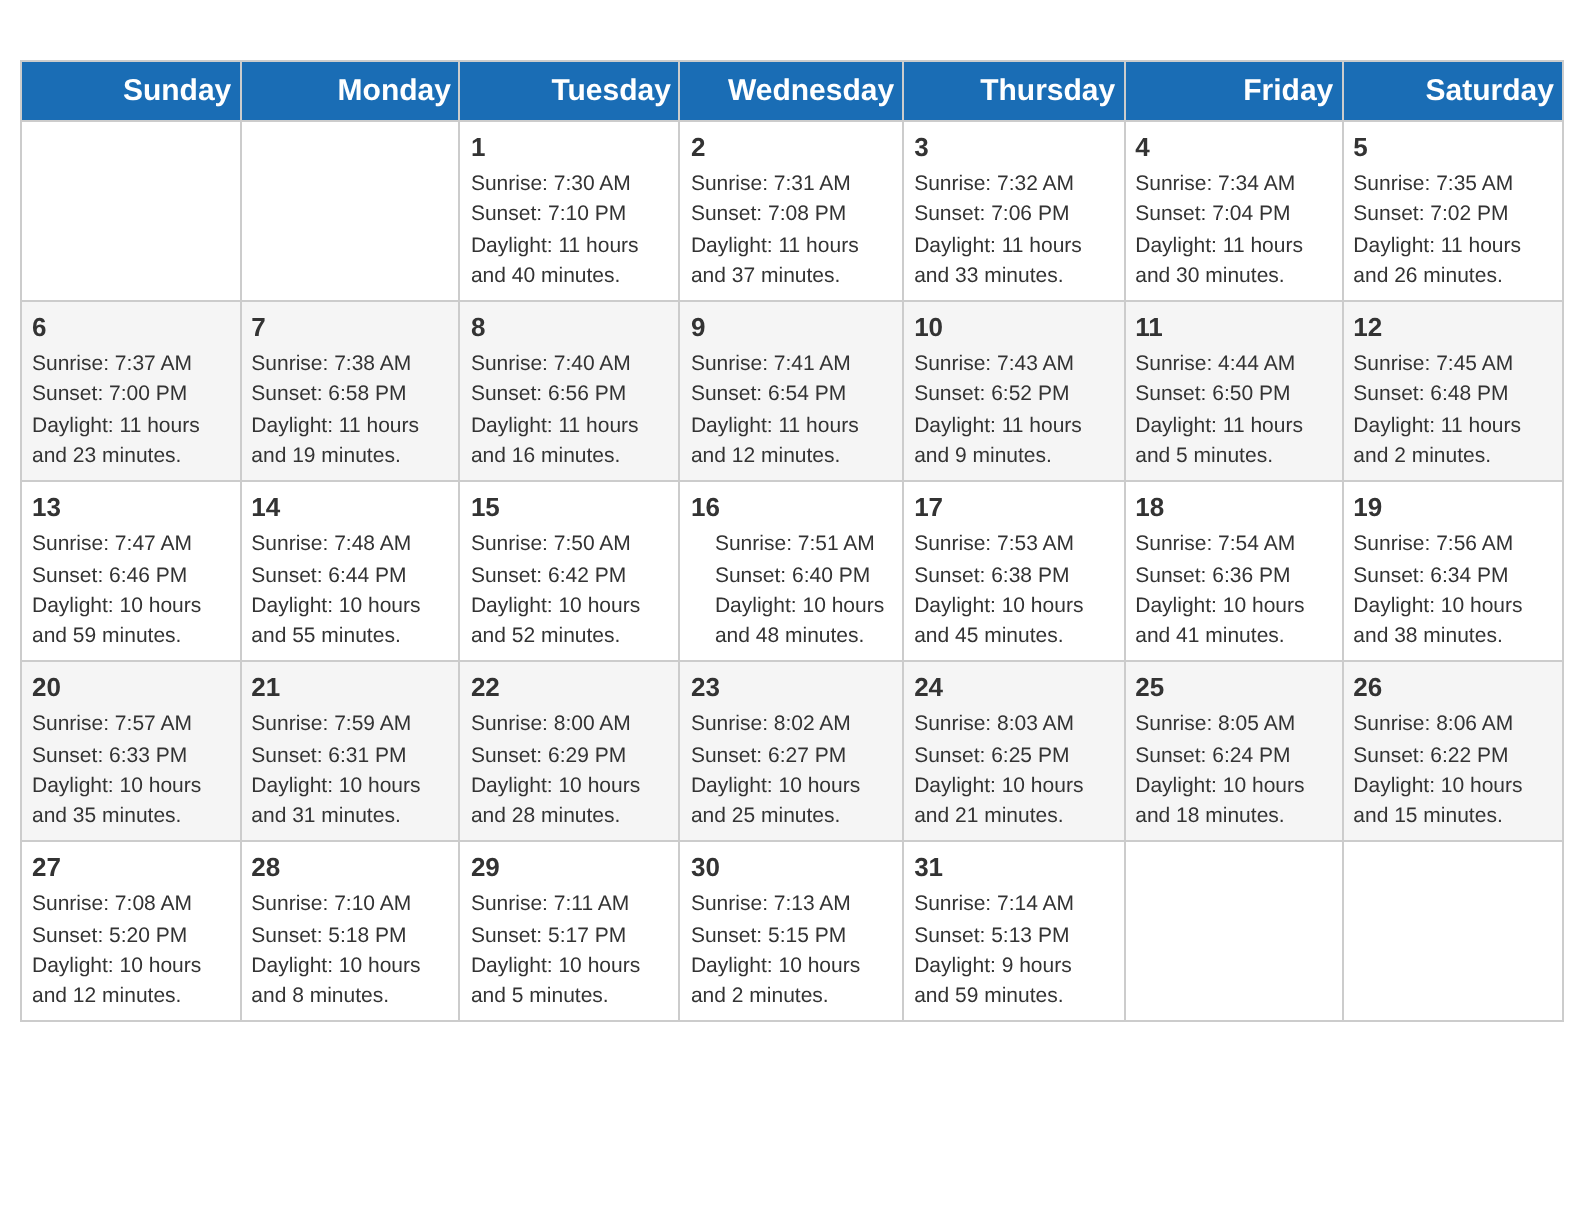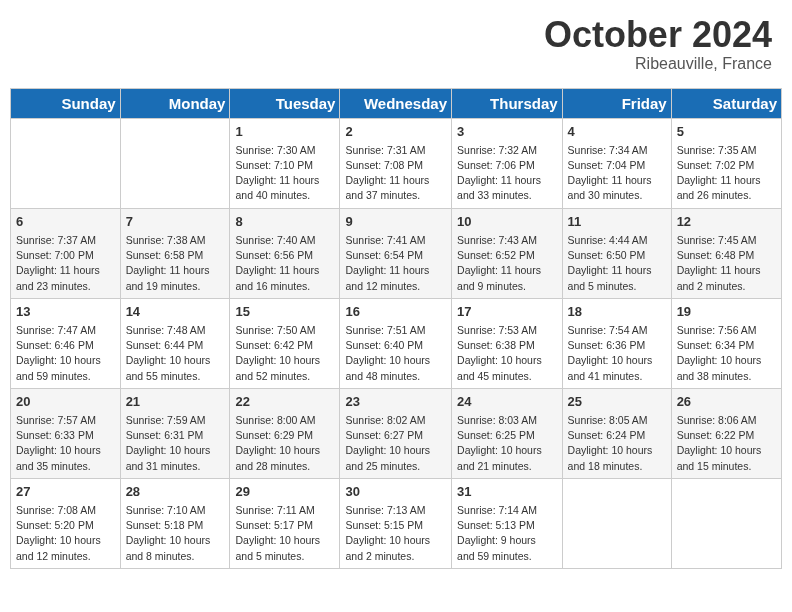--- a/index.html
+++ b/index.html
@@ -82,24 +82,20 @@
       margin-left: 2px;
     }
   </style>
 </head>
 <body>
 
 <div class="header">
   <div class="logo-wrapper">
     <div>
     </div>
-  </div>
-  <div class="title-section">
-    <div class="month-title">October 2024</div>
-    <div class="location-title">Ribeauville, France</div>
   </div>
 </div>
 
 <table>
   <thead>
     <tr>
     <th>Sunday</th>
         <th>Monday</th>
         <th>Tuesday</th>
         <th>Wednesday</th>
@@ -216,21 +212,21 @@
         </td>
         <td>
           <span class="day-number">15</span>
           <div class="cell-info" style="white-space: pre-line;">Sunrise: 7:50 AM
 Sunset: 6:42 PM
 Daylight: 10 hours
 and 52 minutes.</div>
         </td>
         <td>
           <span class="day-number">16</span>
-          <div class="cell-info" style="white-space: pre-line;">Sunrise: 7:51 AM
+          <div class="cell-info" style="white-space: pre-line; margin-left: 12px;">Sunrise: 7:51 AM
 Sunset: 6:40 PM
 Daylight: 10 hours
 and 48 minutes.</div>
         </td>
         <td>
           <span class="day-number">17</span>
           <div class="cell-info" style="white-space: pre-line;">Sunrise: 7:53 AM
 Sunset: 6:38 PM
 Daylight: 10 hours
 and 45 minutes.</div>

